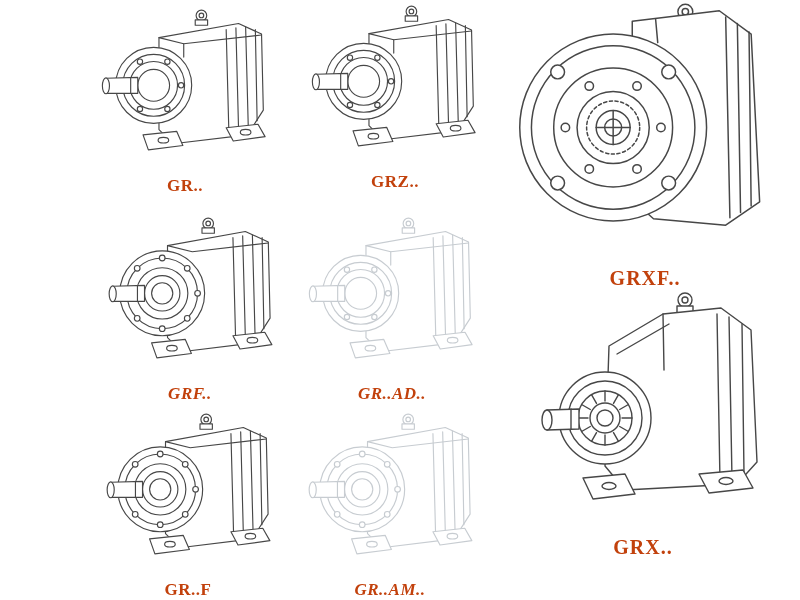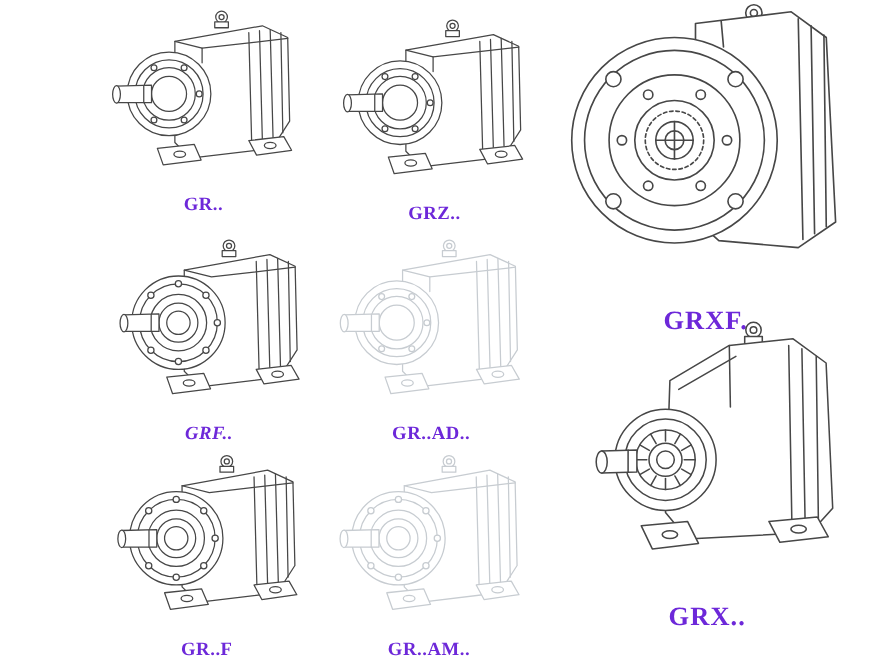--- a/index.html
+++ b/index.html
@@ -8,30 +8,30 @@
     background:#ffffff;
     font-family:"Liberation Serif", serif;
   }
   .cell{
     position:absolute;
     display:flex;flex-direction:column;align-items:center;
     margin:0;
   }
   .cell svg{display:block;}
   .solid{color:#474747;}
-  .ghost{color:#c7ccd1;}
+  .ghost{color:#c7ccd1;font-style:italic;}
   .label{
     font-weight:700;
-    color:#6d28d9;
+    color:#c2410c;
     font-size:17px;
     letter-spacing:.5px;
     margin-top:4px;
     font-family:"Liberation Serif", serif;
   }
-  .cell.large .label{font-size:24px;letter-spacing:1px;margin-top:24px;}
+  .cell.large .label{font-size:20px;letter-spacing:1px;margin-top:12px;}
 </style>
 </head>
 <body>
 
 <svg width="0" height="0" style="position:absolute" aria-hidden="true">
 <defs>
 
   <symbol id="sym-gearbox" viewBox="0 0 200 190">
     <g stroke="currentColor" stroke-width="1.3" fill="none" stroke-linejoin="round" stroke-linecap="round">
 
@@ -185,21 +185,21 @@
 </defs>
 </svg>
 
 <figure class="cell solid" style="left:85px;top:4px;width:200px;">
   <svg width="177" height="168" viewBox="0 0 200 190">
       <use href="#sym-gearbox"></use>
     </svg>
   <figcaption class="label">GR..</figcaption>
 </figure>
 
-<figure class="cell solid" style="left:295px;top:12px;width:200px;">
+<figure class="cell solid" style="left:295px;top:0;width:200px;">
   <svg width="177" height="168" viewBox="0 0 200 190">
       <use href="#sym-gearbox"></use>
     </svg>
   <figcaption class="label">GRZ..</figcaption>
 </figure>
 
 <figure class="cell solid large" style="left:500px;top:0px;width:290px;">
   <svg width="276" height="255" viewBox="0 0 260 240">
       <use href="#sym-flange-front"></use>
     </svg>

